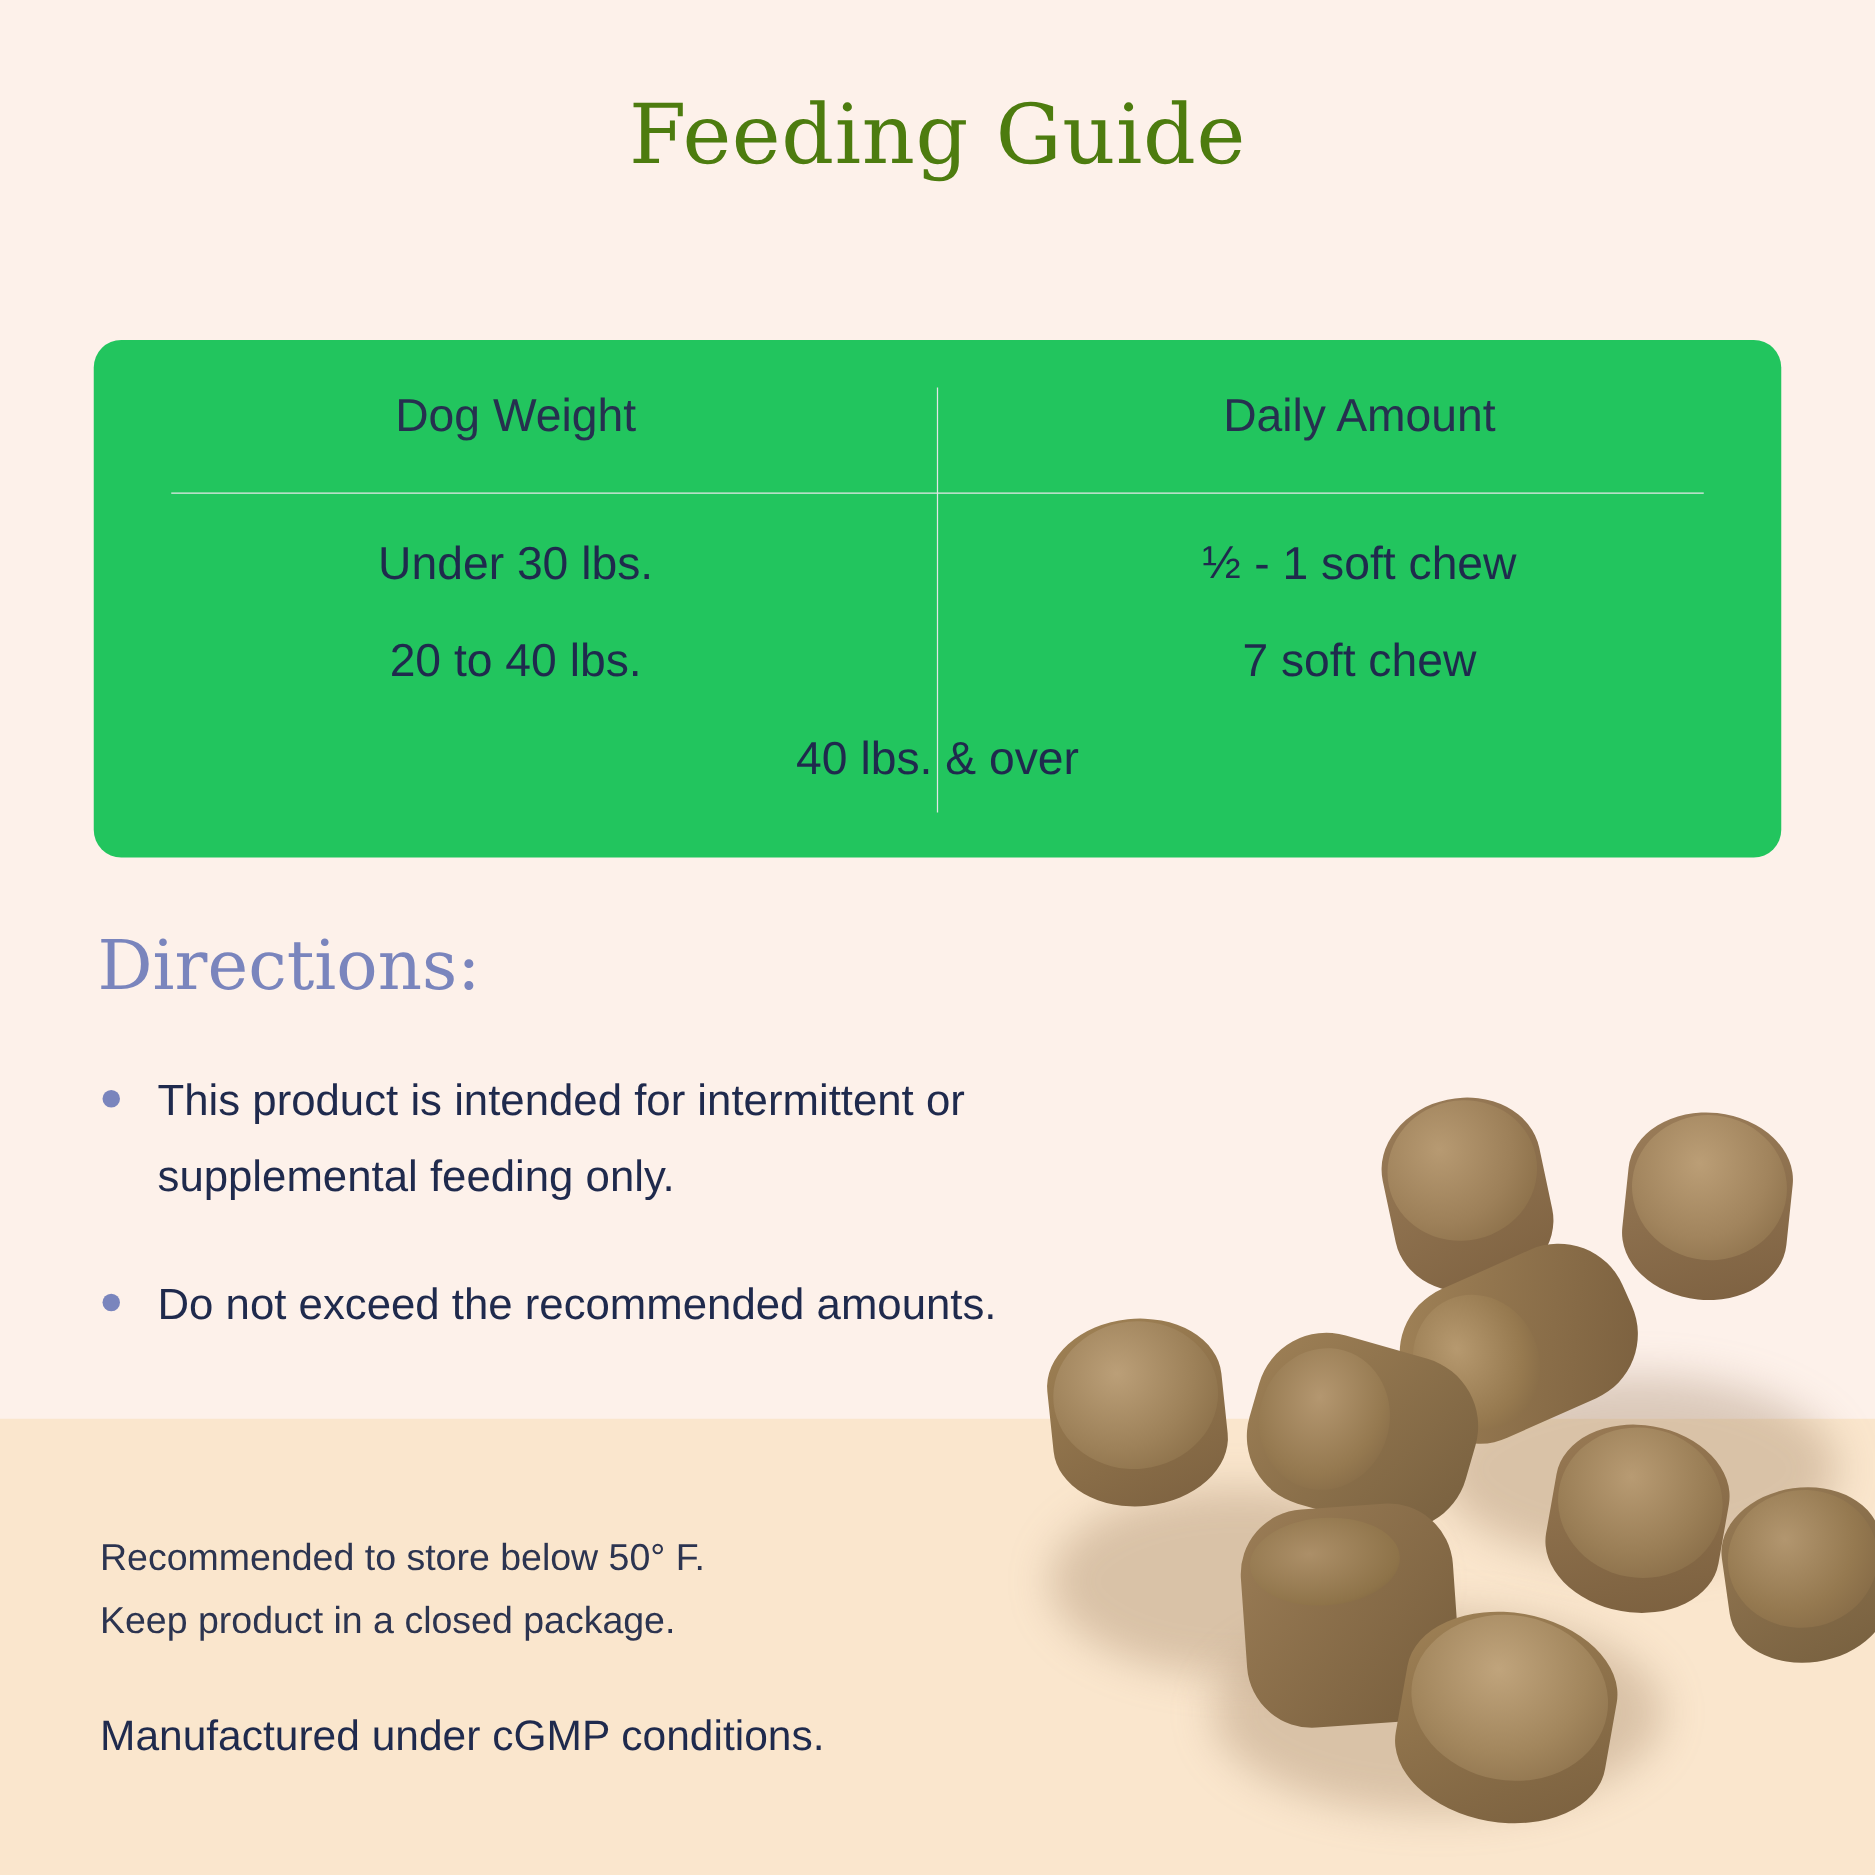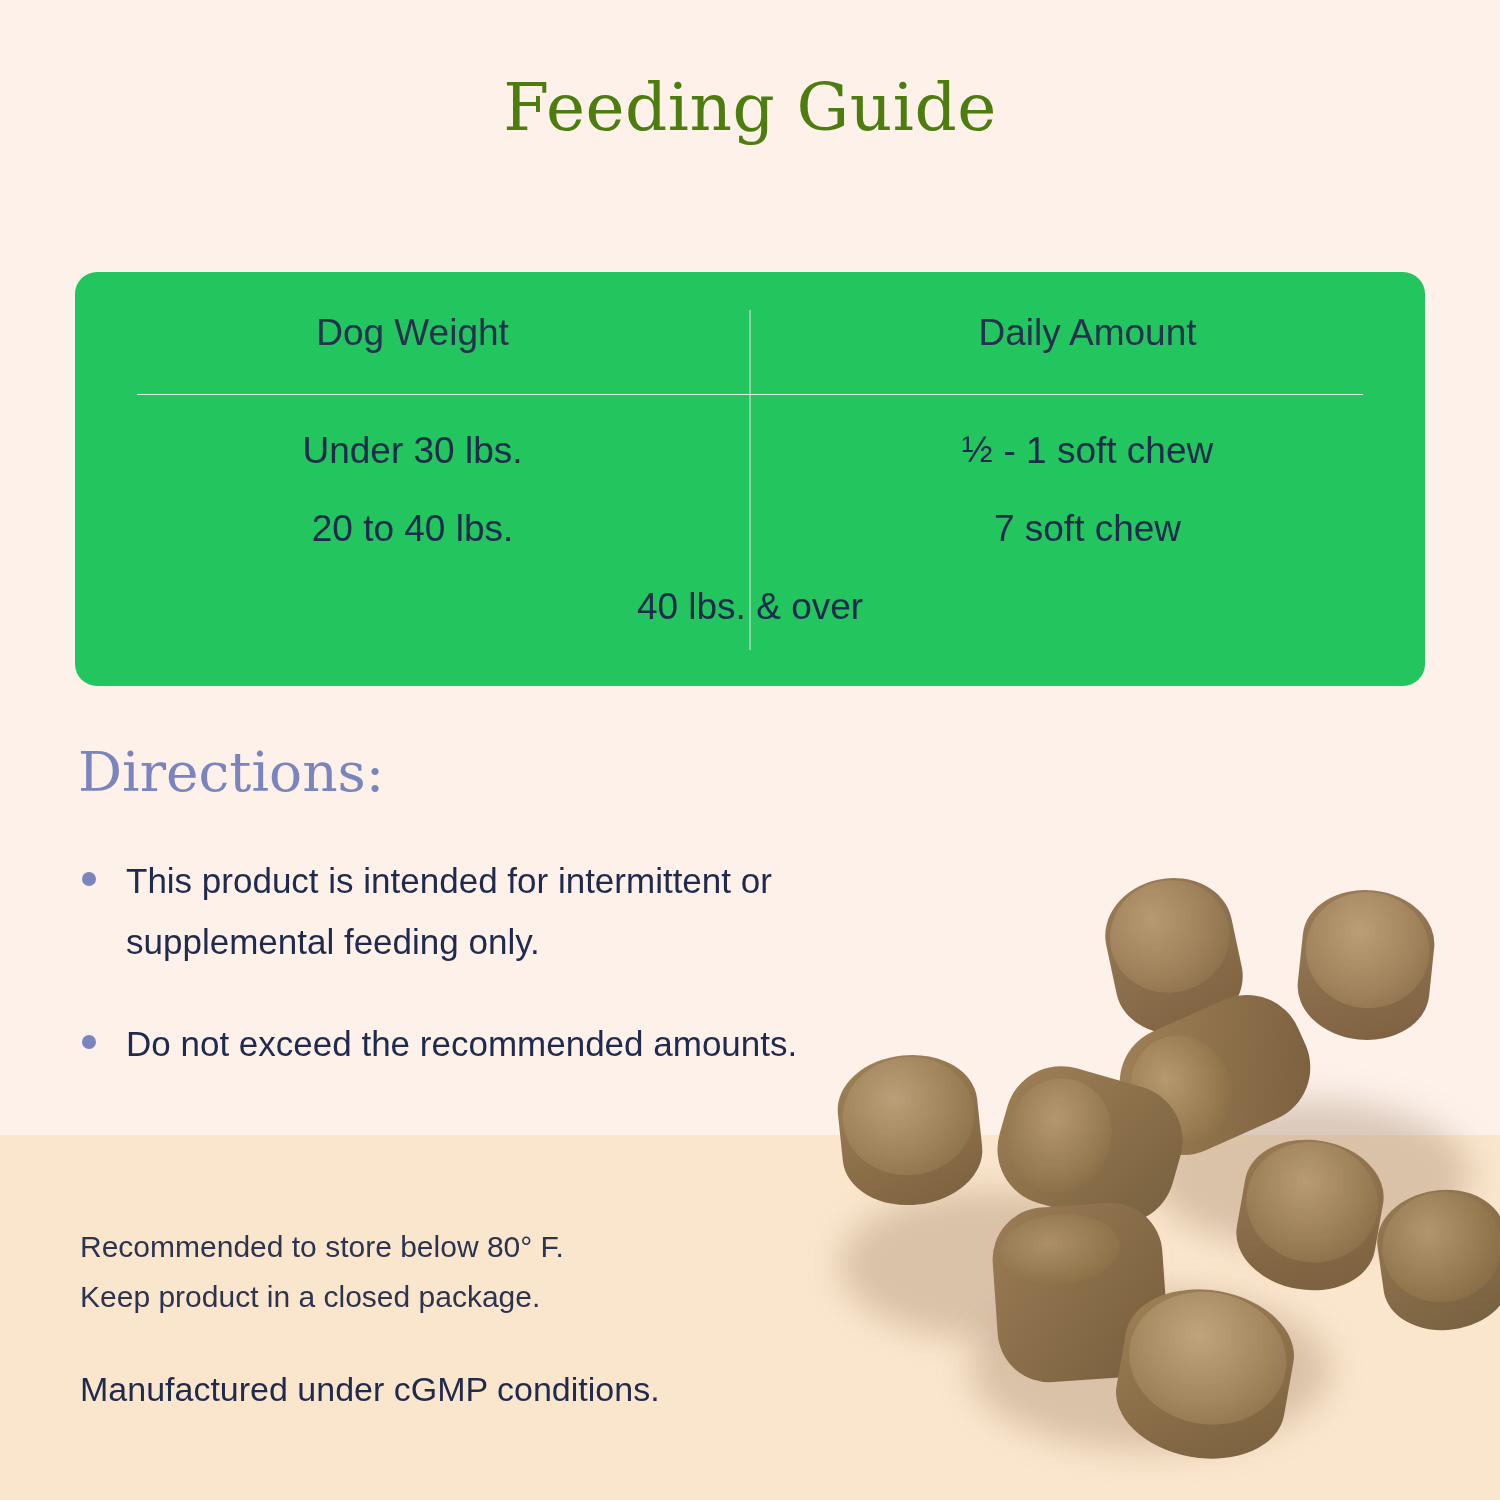--- a/index.html
+++ b/index.html
@@ -239,21 +239,21 @@
       <span class="dot"></span>
       <span>This product is intended for intermittent or supplemental feeding only.</span>
     </div>
     <div class="bullet">
       <span class="dot"></span>
       <span>Do not exceed the recommended amounts.</span>
     </div>
   </div>
 
   <div class="footer-a">
-    <div>Recommended to store below 80° F.</div>
+    <div>Recommended to store below 50° F.</div>
     <div>Keep product in a closed package.</div>
   </div>
   <div class="footer-b">Manufactured under cGMP conditions.</div>
 
   <div class="chews">
     <div class="shadow" style="left:20px; top:330px; width:300px; height:150px;"></div>
     <div class="shadow" style="left:150px; top:430px; width:360px; height:160px;"></div>
     <div class="shadow" style="left:330px; top:240px; width:320px; height:150px;"></div>
 
     <div class="chew" style="left:290px; top:18px; width:128px; height:156px; background:linear-gradient(160deg,#9a7c58,#7d6140); transform:rotate(-12deg);">

